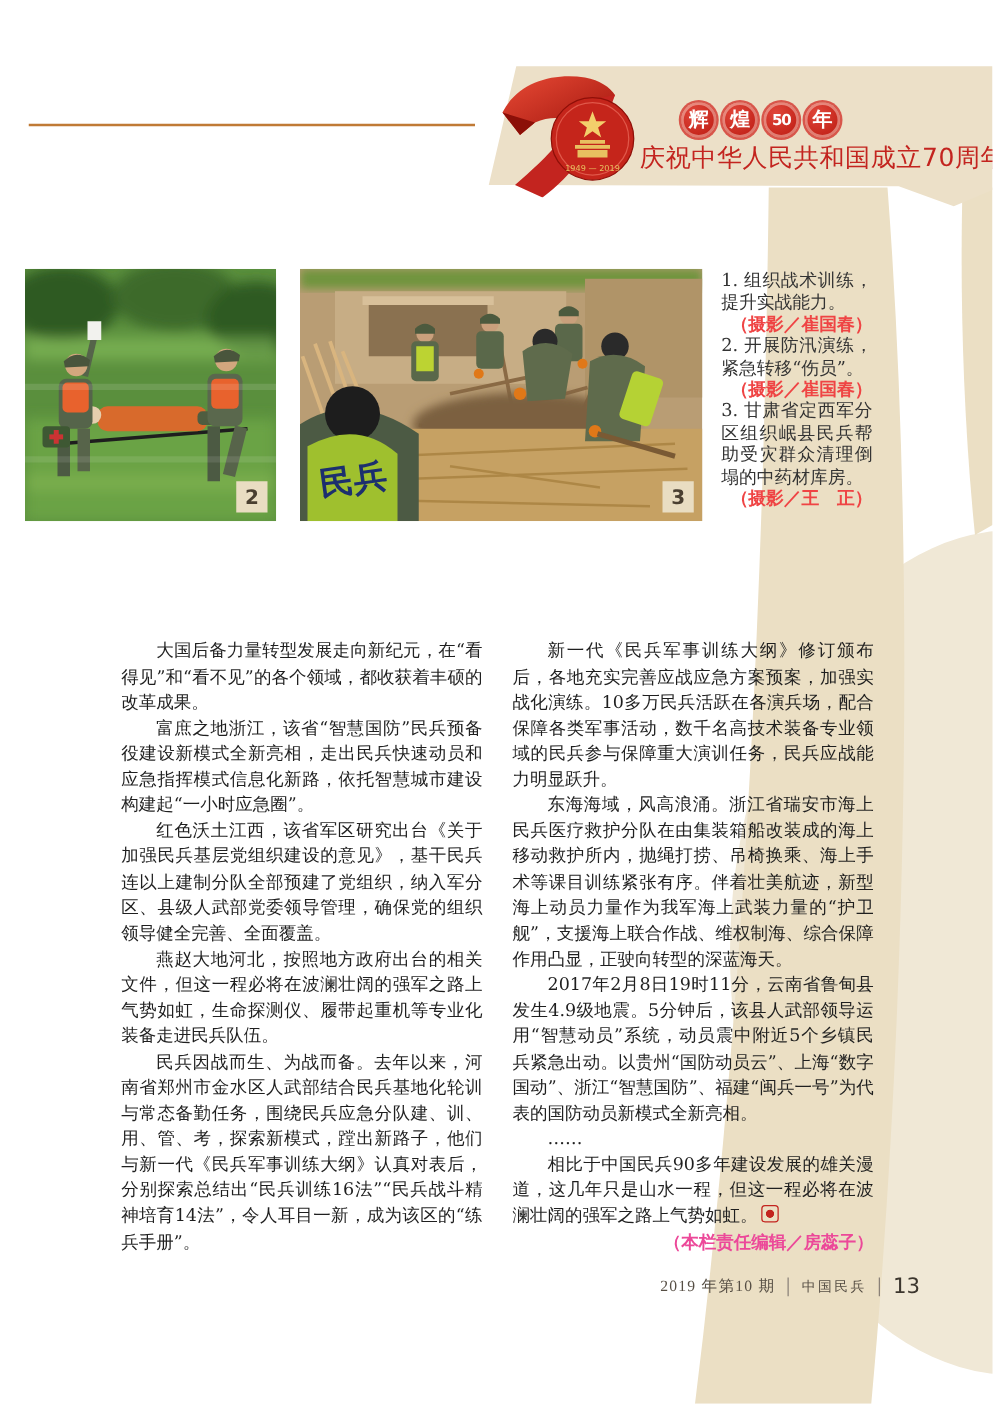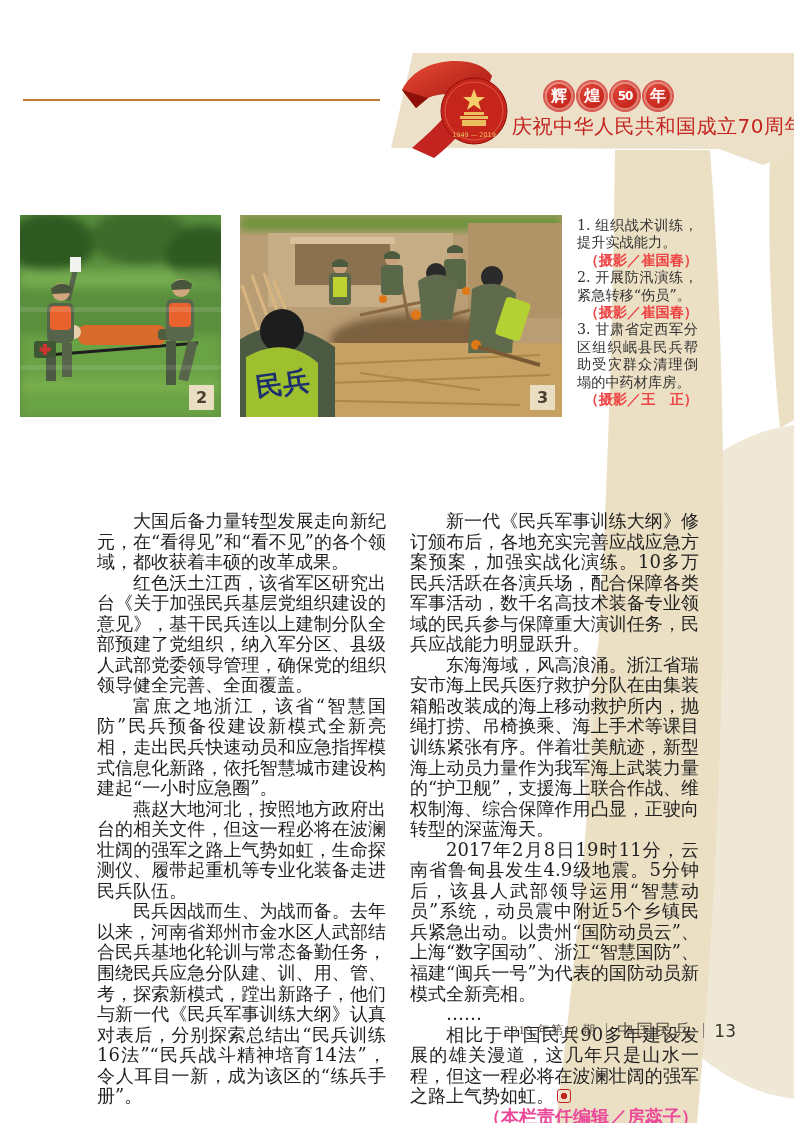--- a/index.html
+++ b/index.html
@@ -46,42 +46,42 @@
   }
   .captions p{margin:0;}
   .cap-num{margin-right:4px;}
   .cap-credit{
     font-family:"DejaVu Sans", sans-serif;font-weight:bold;color:#ef4444;
     text-align:right;
   }
   
   .col{
     position:absolute;top:511px;width:289px;z-index:2;
-    font-size:18px;line-height:20.55px;text-align:justify;color:#1f1f1f;
+    font-size:14px;line-height:20.55px;text-align:justify;color:#1f1f1f;
   }
   #col1{left:97px;}
   #col2{left:410px;}
   .col p{margin:0;text-indent:2em;}
   .editor{
     text-align:right;text-indent:0 !important;font-weight:bold;
     font-family:"DejaVu Sans", sans-serif;color:#ec4899;
   }
   .seal{
     display:inline-block;width:12px;height:12px;margin-left:3px;
     border:1.4px solid #c3241f;border-radius:3px;vertical-align:-1px;
     background:radial-gradient(circle at 50% 50%, #c3241f 0 3px, transparent 3.5px);
   }
   
   .footer{
     position:absolute;right:58px;top:1019px;z-index:2;
     display:flex;align-items:center;gap:10px;color:#564e44;
     font-family:"DejaVu Sans", sans-serif;
   }
   .footer .issue{font-size:12.5px;letter-spacing:1px;font-family:Liberation Serif, serif;}
-  .footer .mag{font-size:17px;letter-spacing:2px;}
+  .footer .mag{font-size:11px;letter-spacing:2px;}
   .footer .pageno{font-size:17px;color:#3c362e;}
   .footer .sep{width:1px;height:15px;background:#8a8178;}
 </style>
 </head>
 <body>
 
 <svg class="wm" viewBox="0 0 794 1123" aria-hidden="true">
 
   <ellipse cx="812" cy="762" rx="228" ry="338" fill="#f0e8d6"></ellipse>
 
@@ -246,22 +246,22 @@
   <p><span class="cap-num">1.</span><span>组织战术训练，提升实战能力。</span></p>
   <p class="cap-credit">（摄影／崔国春）</p>
   <p><span class="cap-num">2.</span><span>开展防汛演练，紧急转移“伤员”。</span></p>
   <p class="cap-credit">（摄影／崔国春）</p>
   <p><span class="cap-num">3.</span><span>甘肃省定西军分区组织岷县民兵帮助受灾群众清理倒塌的中药材库房。</span></p>
   <p class="cap-credit">（摄影／王　正）</p>
 </div>
 
 <div class="col" id="col1">
   <p>大国后备力量转型发展走向新纪元，在“看得见”和“看不见”的各个领域，都收获着丰硕的改革成果。</p>
+  <p>富庶之地浙江，该省“智慧国防”民兵预备役建设新模式全新亮相，走出民兵快速动员和应急指挥模式信息化新路，依托智慧城市建设构建起“一小时应急圈”。</p>
   <p>红色沃土江西，该省军区研究出台《关于加强民兵基层党组织建设的意见》，基干民兵连以上建制分队全部预建了党组织，纳入军分区、县级人武部党委领导管理，确保党的组织领导健全完善、全面覆盖。</p>
-  <p>富庶之地浙江，该省“智慧国防”民兵预备役建设新模式全新亮相，走出民兵快速动员和应急指挥模式信息化新路，依托智慧城市建设构建起“一小时应急圈”。</p>
   <p>燕赵大地河北，按照地方政府出台的相关文件，但这一程必将在波澜壮阔的强军之路上气势如虹，生命探测仪、履带起重机等专业化装备走进民兵队伍。</p>
   <p>民兵因战而生、为战而备。去年以来，河南省郑州市金水区人武部结合民兵基地化轮训与常态备勤任务，围绕民兵应急分队建、训、用、管、考，探索新模式，蹚出新路子，他们与新一代《民兵军事训练大纲》认真对表后，分别探索总结出“民兵训练16法”“民兵战斗精神培育14法”，令人耳目一新，成为该区的“练兵手册”。</p>
 </div>
 
 <div class="col" id="col2">
   <p>新一代《民兵军事训练大纲》修订颁布后，各地充实完善应战应急方案预案，加强实战化演练。10多万民兵活跃在各演兵场，配合保障各类军事活动，数千名高技术装备专业领域的民兵参与保障重大演训任务，民兵应战能力明显跃升。</p>
   <p>东海海域，风高浪涌。浙江省瑞安市海上民兵医疗救护分队在由集装箱船改装成的海上移动救护所内，抛绳打捞、吊椅换乘、海上手术等课目训练紧张有序。伴着壮美航迹，新型海上动员力量作为我军海上武装力量的“护卫舰”，支援海上联合作战、维权制海、综合保障作用凸显，正驶向转型的深蓝海天。</p>
   <p>2017年2月8日19时11分，云南省鲁甸县发生4.9级地震。5分钟后，该县人武部领导运用“智慧动员”系统，动员震中附近5个乡镇民兵紧急出动。以贵州“国防动员云”、上海“数字国动”、浙江“智慧国防”、福建“闽兵一号”为代表的国防动员新模式全新亮相。</p>
   <p>……</p>
   <p><span>相比于中国民兵90多年建设发展的雄关漫道，这几年只是山水一程，但这一程必将在波澜壮阔的强军之路上气势如虹。</span><span class="seal"></span></p>

